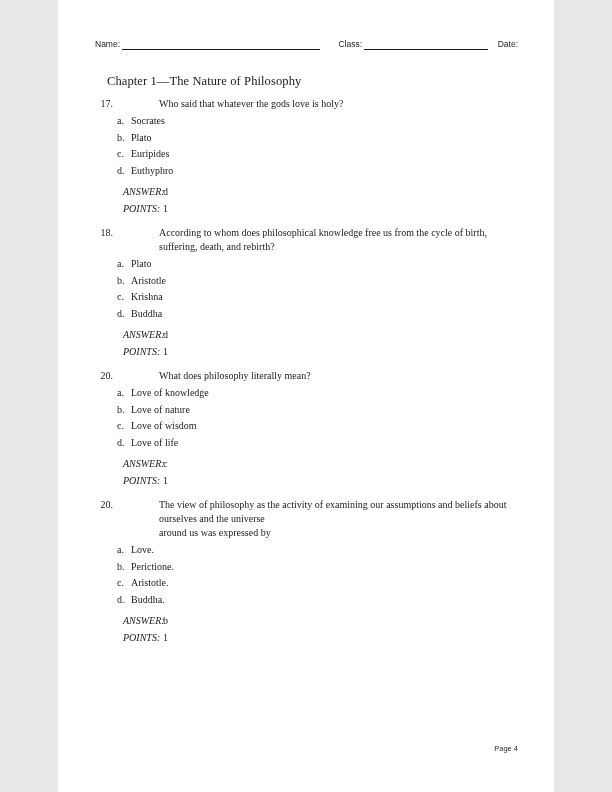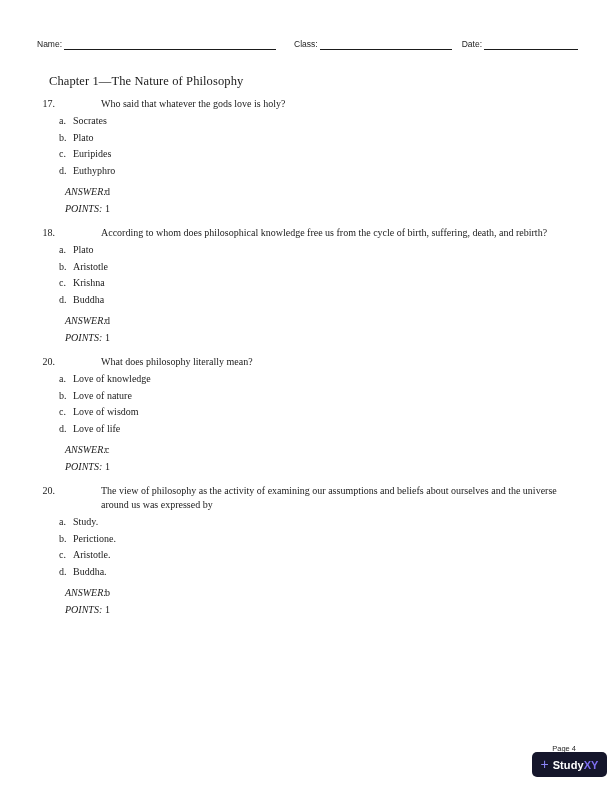--- a/index.html
+++ b/index.html
@@ -1,19 +1,19 @@
 <!DOCTYPE html>
 <html><head>
 <meta charset="utf-8">
 <style>
   * { box-sizing: border-box; }
   html, body { margin: 0; padding: 0; background: #e8e8e8; }
   .page {
     position: relative;
-    width: 612px;
+    width: 496px;
     height: 792px;
     margin: 0 auto;
     background: #ffffff;
     font-family: "Liberation Serif", serif;
     color: #1b1b1b;
     overflow: hidden;
   }
 
   
   .hdr {
@@ -233,21 +233,21 @@
 
     <section class="question">
       <div class="q-row">
         <span class="q-num">20.</span>
         <span class="q-text">The view of philosophy as the activity of examining our assumptions and beliefs about ourselves and the universe
 around us was expressed by</span>
       </div>
       <div class="options">
         <div class="option">
           <span class="opt-letter">a.</span>
-          <span class="opt-text">Study.</span>
+          <span class="opt-text">Love.</span>
         </div>
         <div class="option">
           <span class="opt-letter">b.</span>
           <span class="opt-text">Perictione.</span>
         </div>
         <div class="option">
           <span class="opt-letter">c.</span>
           <span class="opt-text">Aristotle.</span>
         </div>
         <div class="option">

